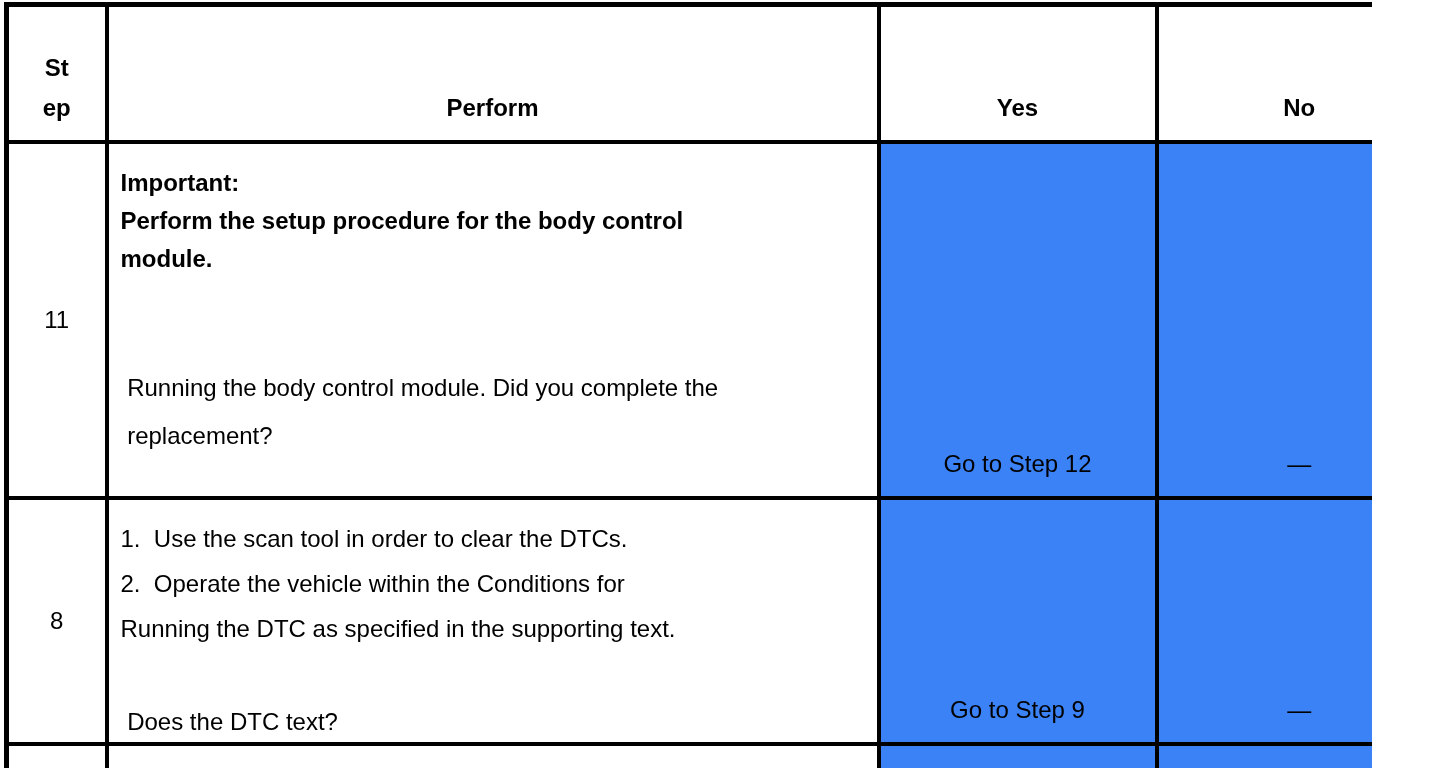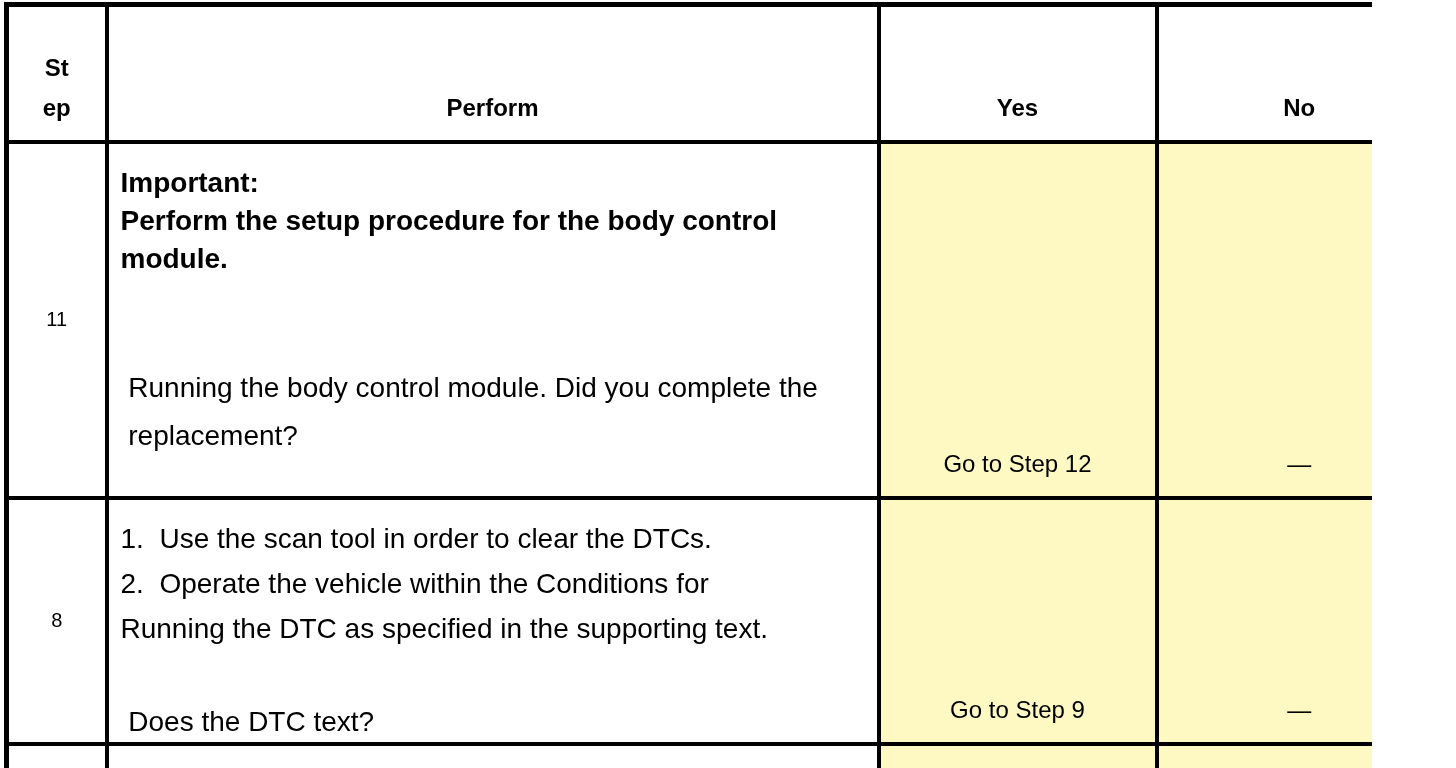--- a/index.html
+++ b/index.html
@@ -47,36 +47,36 @@
     font-weight: bold;
     font-size: 24px;
     line-height: 40px;
     padding: 0 4px 12px 4px;
     white-space: pre-line;
     background: #ffffff;
   }
   td.step-cell {
     vertical-align: middle;
     text-align: center;
-    font-size: 20px;
+    font-size: 24px;
     background: #ffffff;
   }
   td.action-cell {
     vertical-align: top;
     text-align: left;
-    font-size: 28px;
+    font-size: 24px;
     padding: 20px 18px 0 12px;
     background: #ffffff;
   }
   td.answer-cell {
     vertical-align: bottom;
     text-align: center;
     font-size: 24px;
     padding: 0 6px 18px 6px;
-    background: #fef9c3;
+    background: #3b82f6;
   }
   .bold-block {
     font-weight: bold;
     white-space: pre-wrap;
     line-height: 38px;
   }
   .list-block {
     white-space: pre-wrap;
     line-height: 45px;
     margin-top: -4px;

